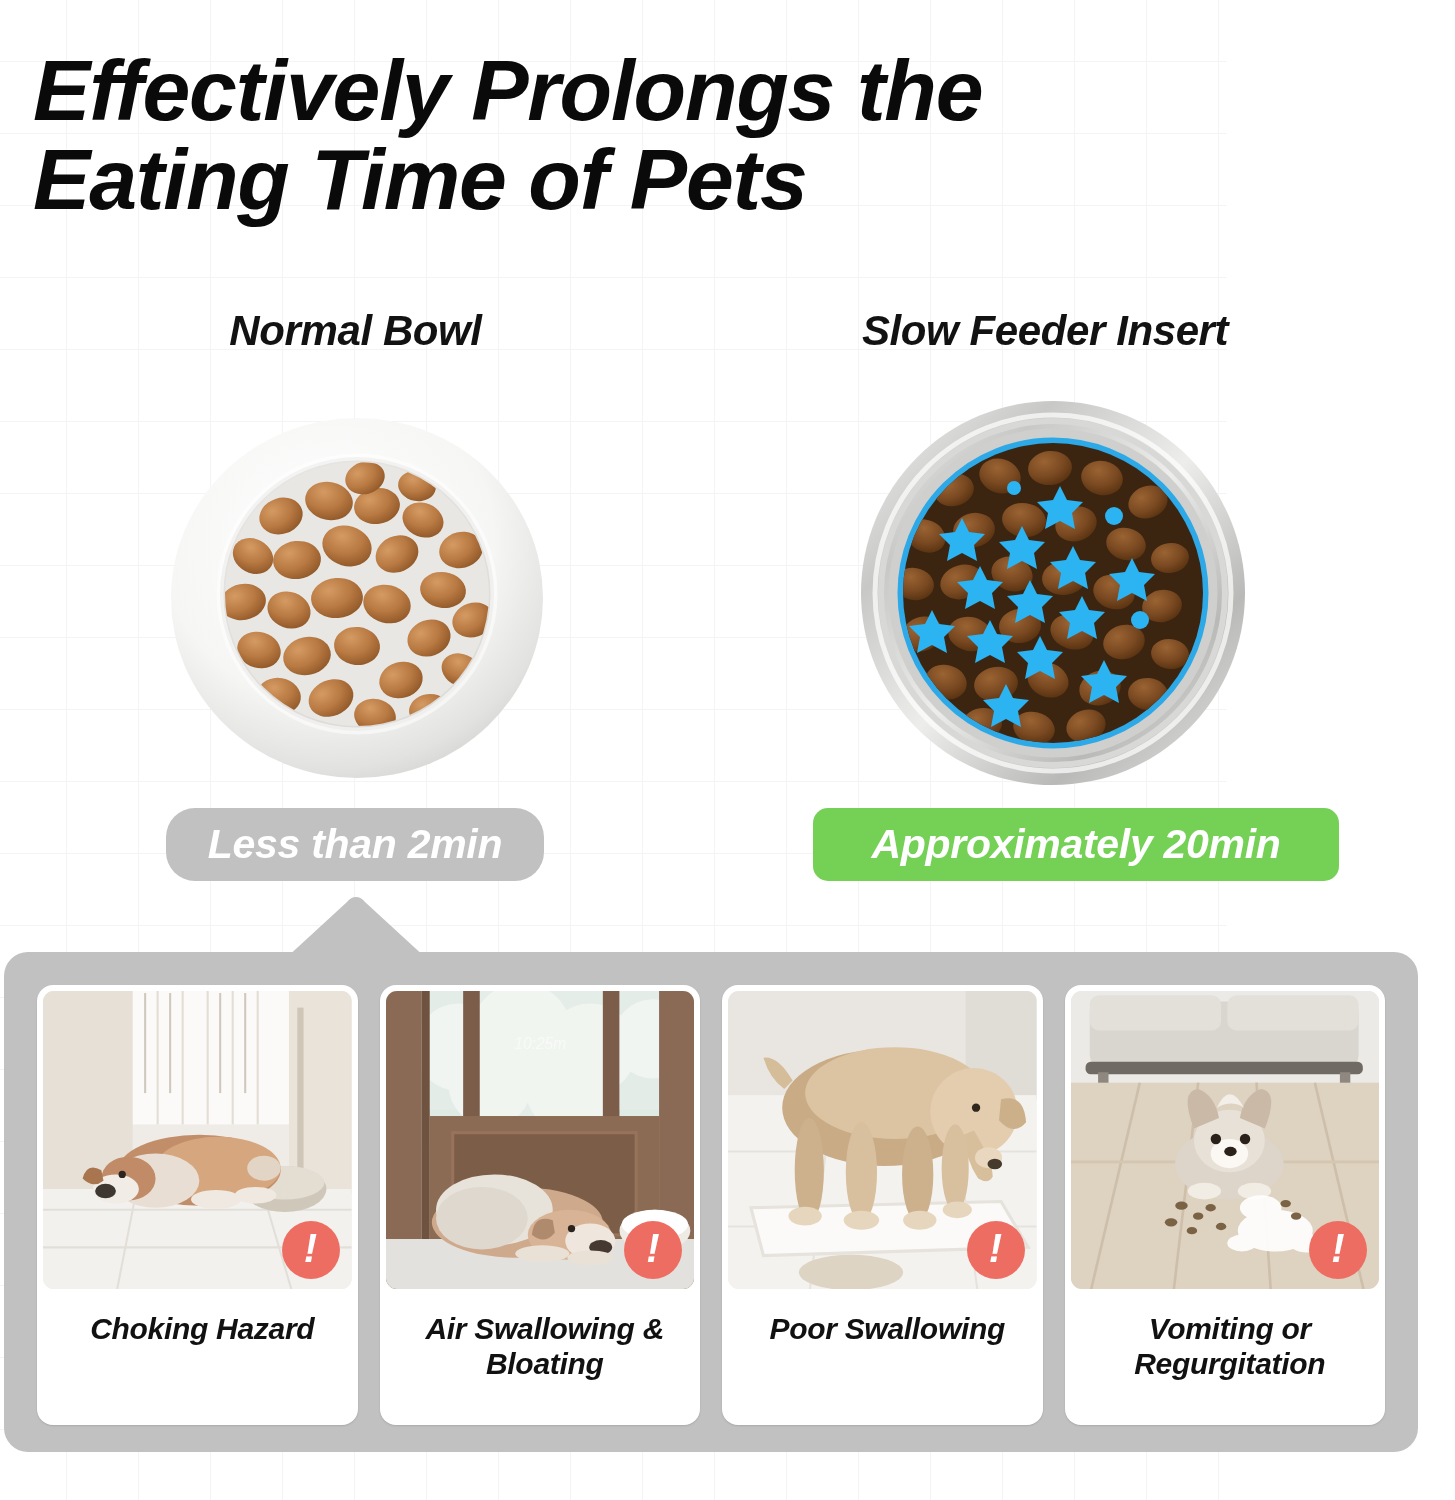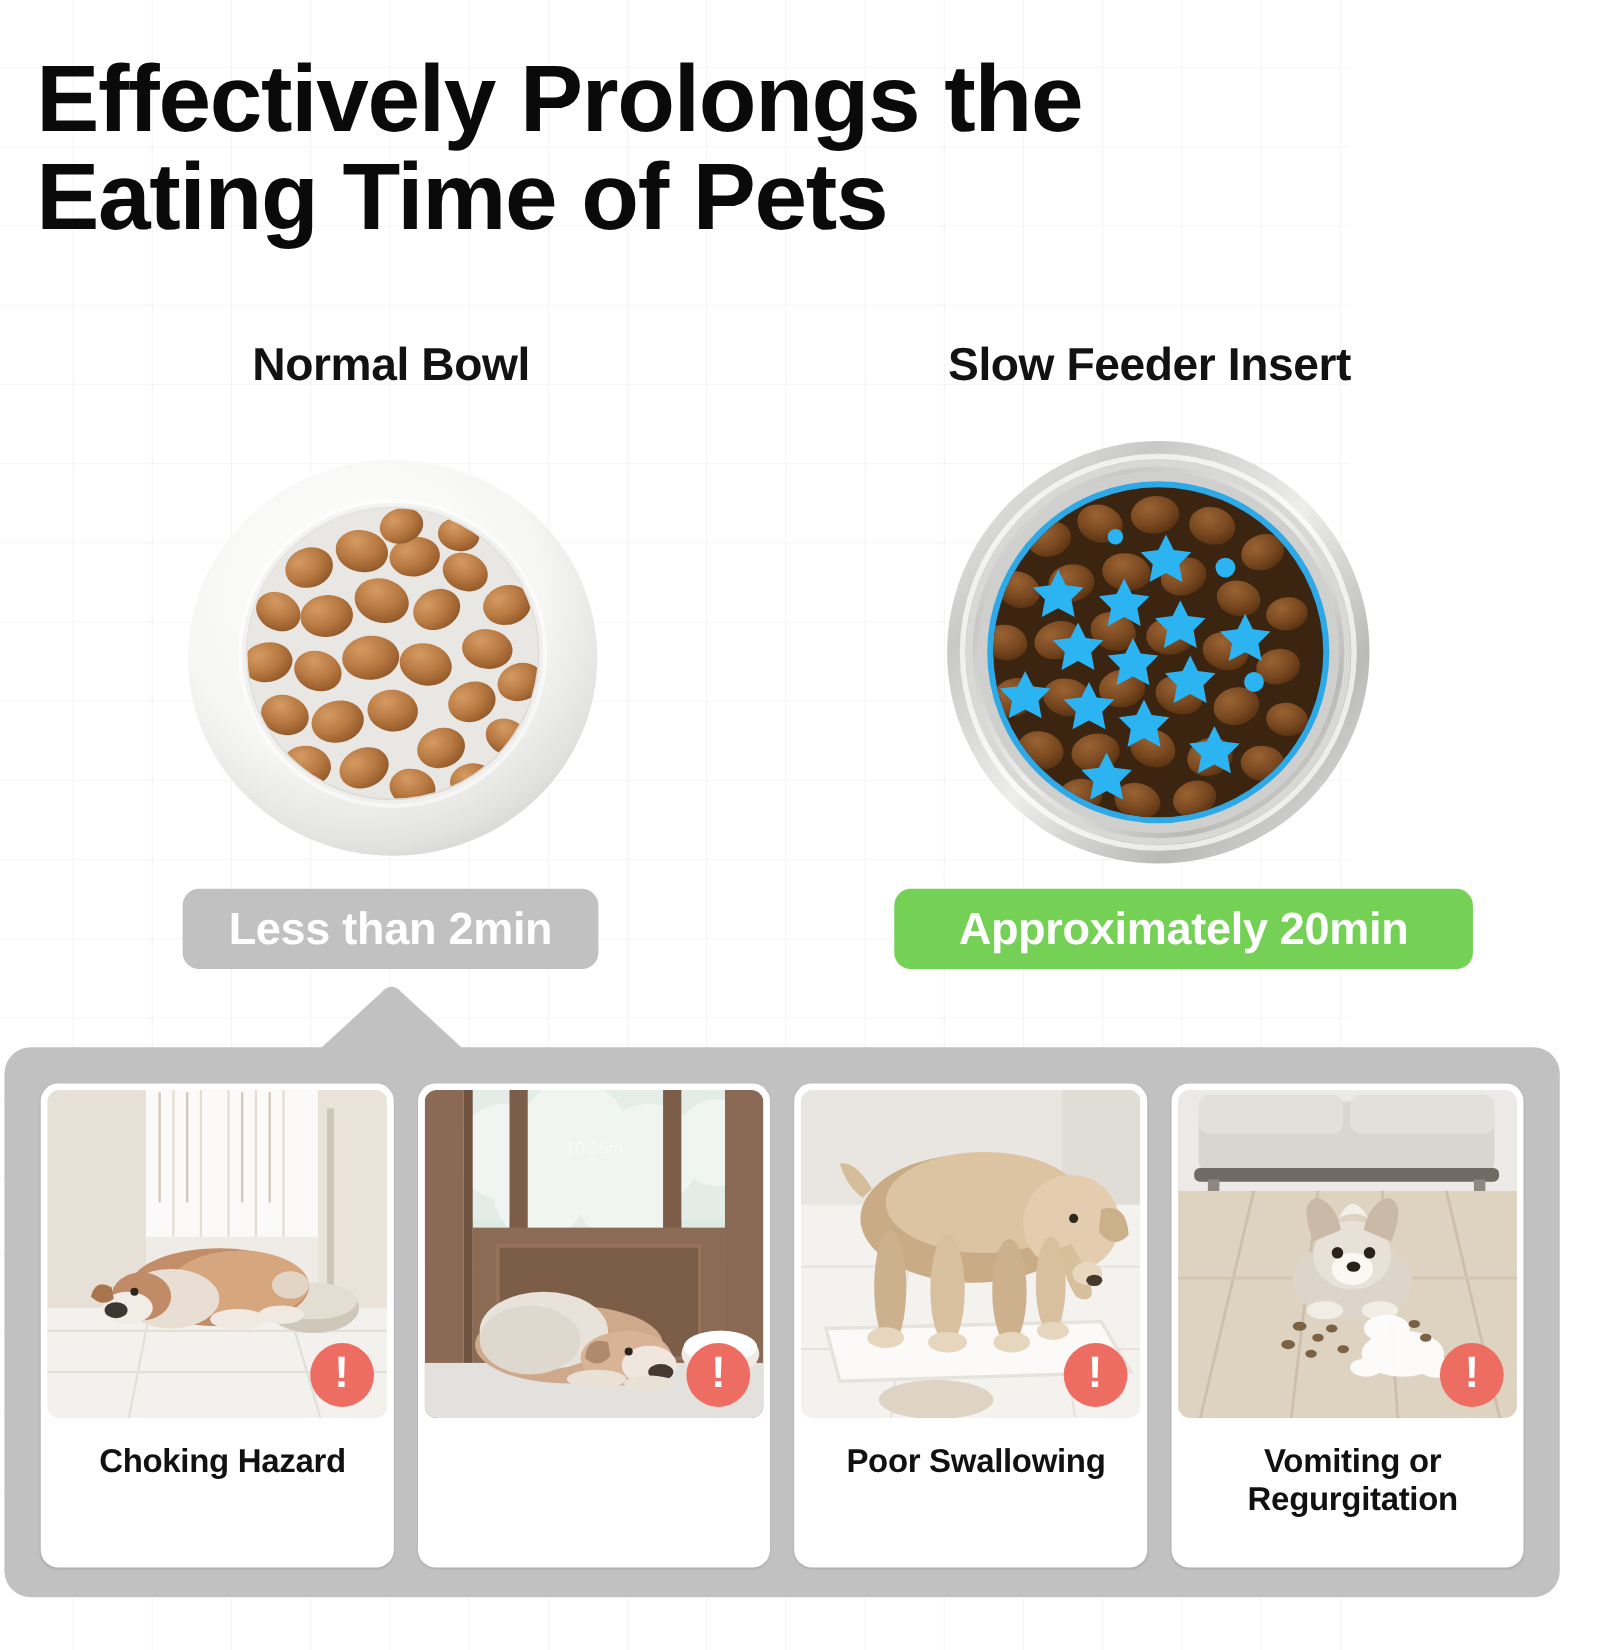--- a/index.html
+++ b/index.html
@@ -15,20 +15,21 @@
   #page {
     position: relative;
     width: 1227px;
     height: 1500px;
     background-color: #ffffff;
     background-image:
       linear-gradient(to right, #f4f4f4 1px, transparent 1px),
       linear-gradient(to bottom, #f4f4f4 1px, transparent 1px);
     background-size: 72px 72px;
     background-position: -6px -11px;
+    font-style: italic;
   }
 
   
   .headline {
     position: absolute;
     left: 33px;
     top: 46px;
     width: 1180px;
     font-size: 86px;
     line-height: 1.03;
@@ -72,21 +73,21 @@
     display: flex;
     align-items: center;
     justify-content: center;
     border-radius: 15px;
     color: #ffffff;
     font-size: 41px;
     font-weight: 700;
     letter-spacing: -0.3px;
     white-space: nowrap;
   }
-  .time-badge.slow   { left: 166px;  width: 378px; background: #c1c1c1; }
+  .time-badge.slow   { left: 166px;  width: 378px; background: #c1c1c1; border-radius: 29px; }
   .time-badge.feeder { left: 779px;  width: 526px; background: #74d156; margin-left: 34px; }
 
   
   .arrow {
     position: absolute;
     left: 281px;
     top: 895px;
     width: 150px;
     height: 70px;
   }
@@ -419,20 +420,26 @@
             <path d="M160 226 q-18 -6 -20 14 q12 10 22 -2z" fill="#b08a6c"></path>
             <circle cx="178" cy="234" r="3.5" fill="#2b231e"></circle>
             <ellipse cx="150" cy="258" rx="26" ry="8" fill="#e9e1d6"></ellipse>
             <ellipse cx="196" cy="262" rx="22" ry="7" fill="#e9e1d6"></ellipse>
           </g>
           <ellipse cx="258" cy="236" rx="34" ry="20" fill="#eeebe5"></ellipse>
           <ellipse cx="258" cy="230" rx="32" ry="14" fill="#ffffff"></ellipse>
         </svg>
         <div class="warn-badge">!</div>
       </div>
+      <div class="card-caption">
+        <span>
+          <span>Air Swallowing &amp;</span><br>
+          <span>Bloating</span>
+        </span>
+      </div>
     </div>
 
     <div class="card">
       <div class="card-photo">
         <svg viewBox="0 0 296 298" preserveAspectRatio="xMidYMid slice">
           <rect width="296" height="298" fill="#f0eeea"></rect>
           <rect x="0" y="0" width="296" height="110" fill="#e9e6e1"></rect>
           <rect x="228" y="0" width="68" height="110" fill="#e0ddd7"></rect>
           <rect x="0" y="106" width="296" height="192" fill="#f4f2ef"></rect>
           <g stroke="#e6e3de" stroke-width="2">

